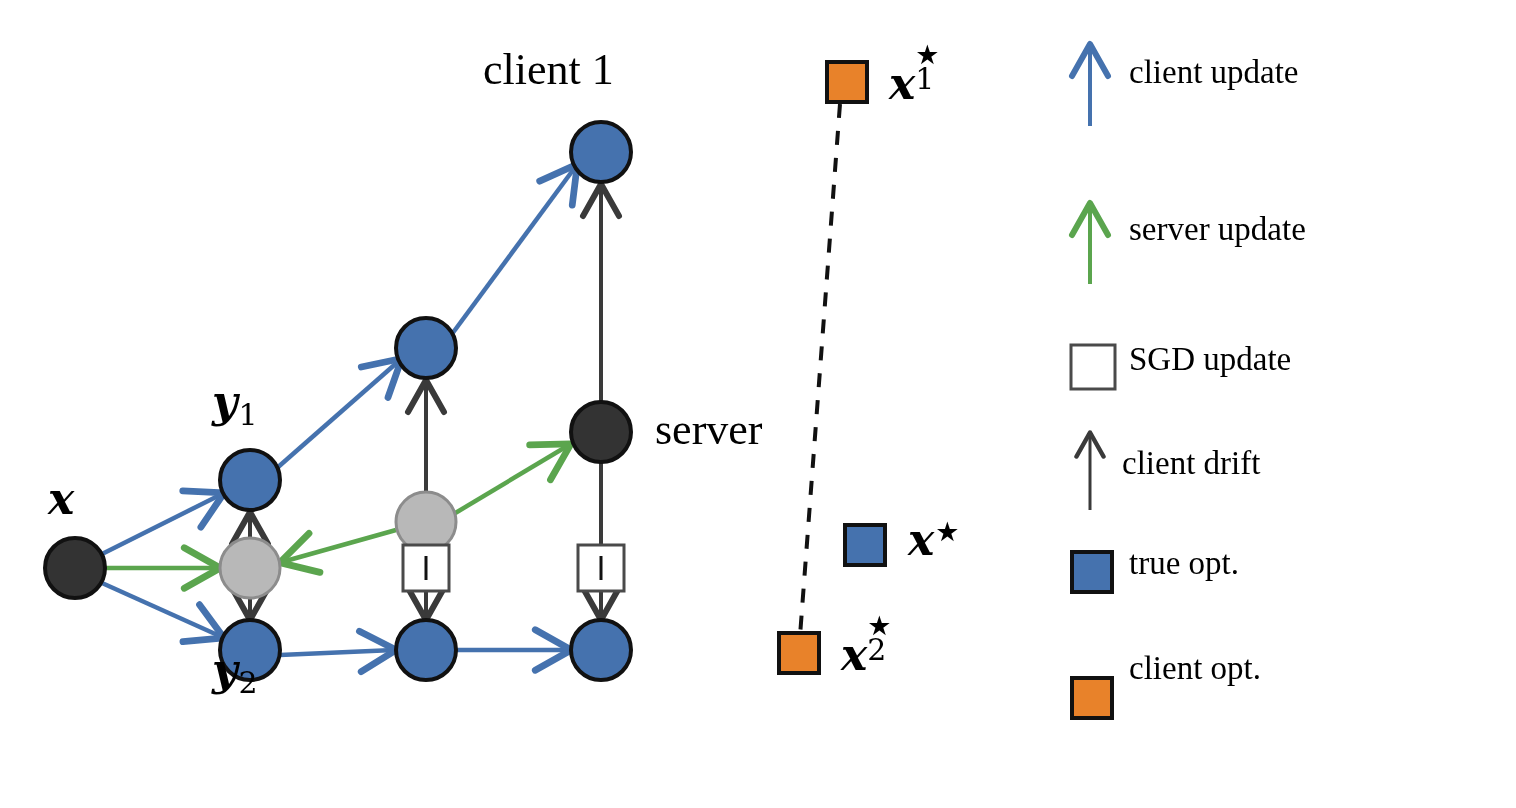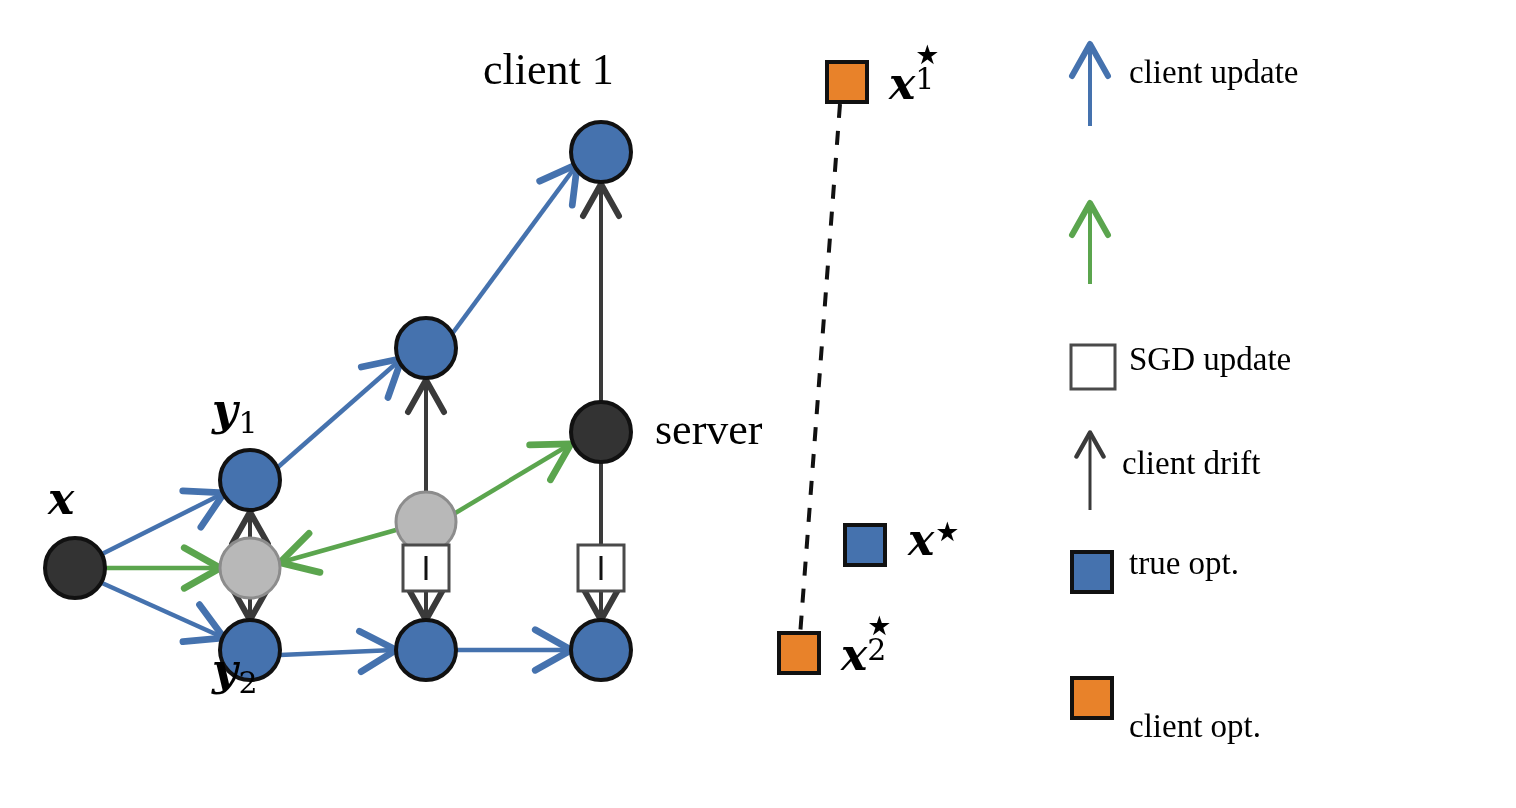--- a/index.html
+++ b/index.html
@@ -114,21 +114,21 @@
 
   <div class="lbl plain" style="left:483px;top:48px;">client 1</div>
 
 
   <div class="lbl plain" style="left:655px;top:408px;">server</div>
 
   <div class="lbl mathvar" style="left:48px;top:477px;">
     <span>x</span>
   </div>
 
-  <div class="lbl mathvar" style="left:212px;top:388px;">
+  <div class="lbl mathvar" style="left:212px;top:380px;">
     <span>y</span><span class="sub">1</span>
   </div>
 
   <div class="lbl mathvar" style="left:212px;top:648px;">
     <span>y</span><span class="sub">2</span>
   </div>
 
   <div class="lbl mathvar" style="left:889px;top:55px;">
     <span>x</span><span class="supsub"><span class="s-top">★</span><span class="s-bot">1</span></span>
   </div>
@@ -138,30 +138,33 @@
   </div>
 
   <div class="lbl mathvar" style="left:841px;top:626px;">
     <span>x</span><span class="supsub"><span class="s-top">★</span><span class="s-bot">2</span></span>
   </div>
 
   <div class="legend-row" style="left:1129px;top:56px;">
     <span class="legend-text">client update</span>
   </div>
 
+  <div class="legend-row" style="left:1129px;top:213px;">
+    <span class="legend-text">server update</span>
+  </div>
 
   <div class="legend-row" style="left:1129px;top:343px;text-align:right;">
     <span class="legend-text">SGD update</span>
   </div>
 
   <div class="legend-row" style="left:1122px;top:447px;">
     <span class="legend-text">client drift</span>
   </div>
 
   <div class="legend-row" style="left:1129px;top:547px;">
     <span class="legend-text">true opt.</span>
   </div>
 
-  <div class="legend-row" style="left:1129px;top:710px;align-items:flex-end;">
+  <div class="legend-row" style="left:1129px;top:652px;align-items:flex-end;">
     <span class="legend-text">client opt.</span>
   </div>
 
 </div>
 
 </body></html>

